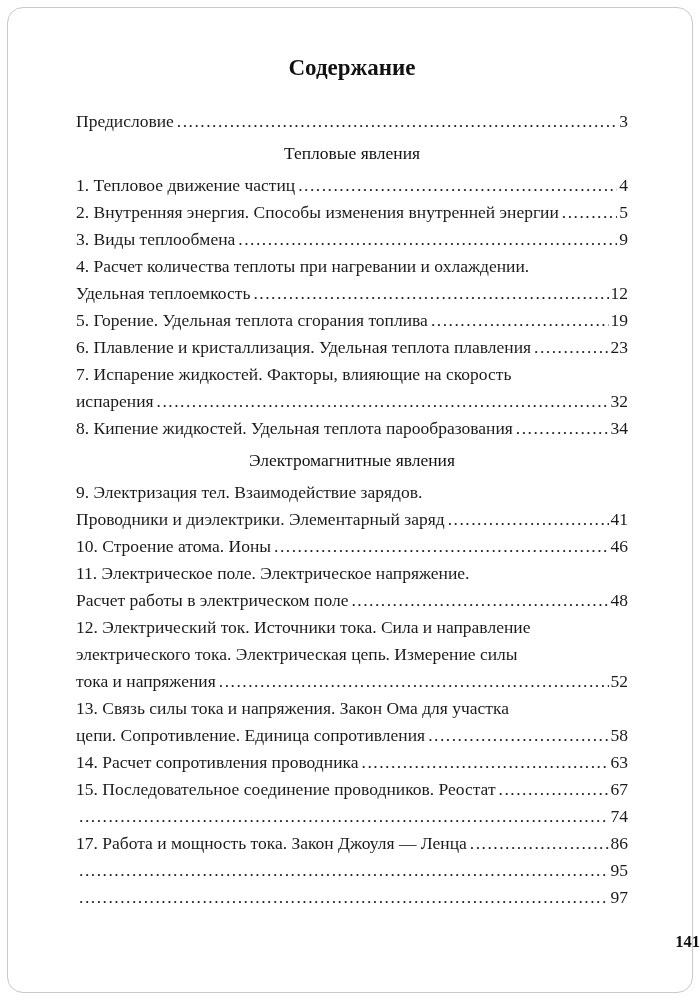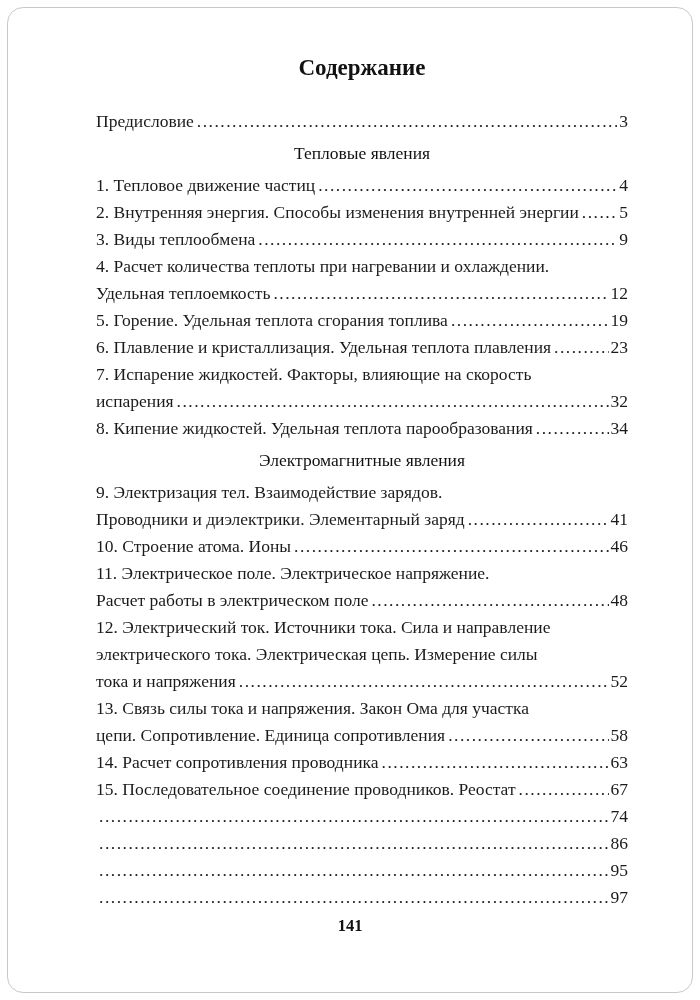--- a/index.html
+++ b/index.html
@@ -21,21 +21,21 @@
     border: 1.5px solid #c9c9c9;
     border-radius: 16px;
     pointer-events: none;
   }
   .content {
     position: absolute;
     top: 0; left: 0;
     width: 700px;
     height: 1000px;
     box-sizing: border-box;
-    padding: 54px 72px 0 96px;
+    padding: 54px 72px 0 76px;
   }
   .doc-title {
     text-align: center;
     font-size: 23px;
     font-weight: bold;
     line-height: 28px;
     margin: 0 0 26px 0;
     color: #111;
   }
   .toc {
@@ -67,24 +67,24 @@
     white-space: nowrap;
     letter-spacing: 1.5px;
     margin: 0 2px 0 3px;
   }
   .pagenum {
     white-space: nowrap;
     flex: 0 0 auto;
   }
   .folio {
     position: absolute;
-    bottom: 64px;
+    bottom: 48px;
     left: 0;
     width: 100%;
-    text-align: center;
+    text-align: right;
     font-weight: bold;
     font-size: 16.5px;
     color: #111;
   }
 </style>
 </head>
 <body>
 
 <div class="page-frame"></div>
 
@@ -213,20 +213,21 @@
         </div>
       </div>
       <div class="entry">
         <div class="lastline">
           <span class="leader">............................................................................................................................................................................................................................................................................................................</span>
           <span class="pagenum">74</span>
         </div>
       </div>
       <div class="entry">
         <div class="lastline">
+          <span class="txt">17. Работа и мощность тока. Закон Джоуля — Ленца</span>
           <span class="leader">............................................................................................................................................................................................................................................................................................................</span>
           <span class="pagenum">86</span>
         </div>
       </div>
       <div class="entry">
         <div class="lastline">
           <span class="leader">............................................................................................................................................................................................................................................................................................................</span>
           <span class="pagenum">95</span>
         </div>
       </div>

